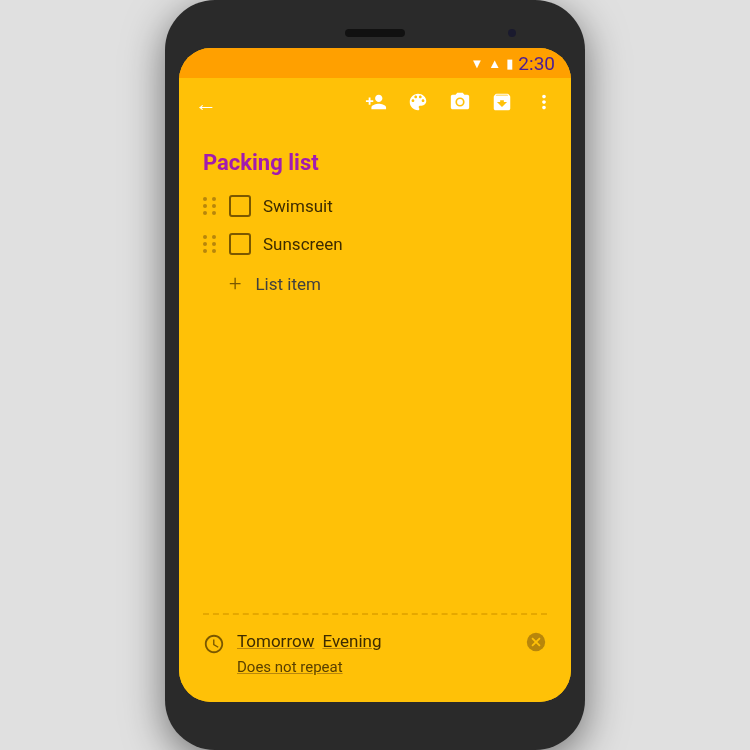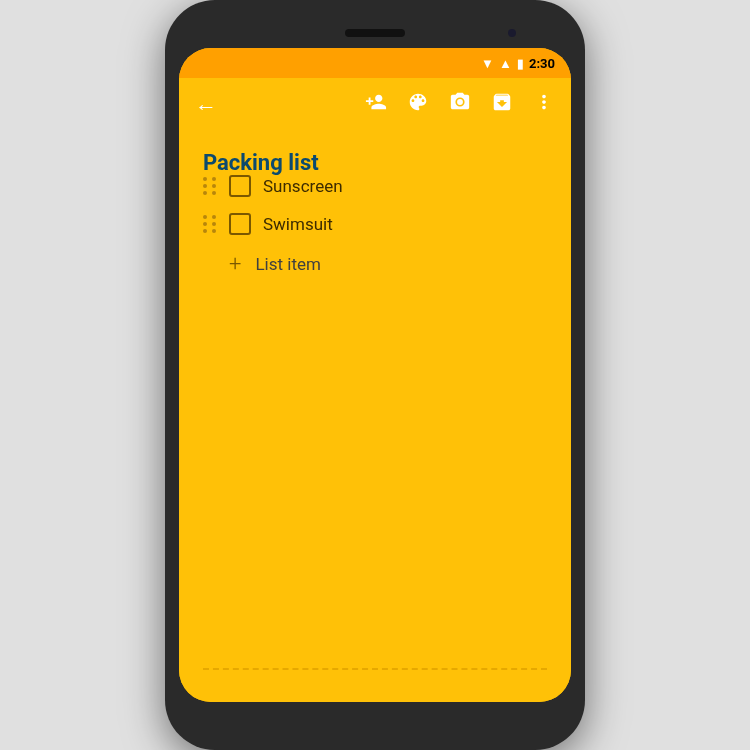--- a/index.html
+++ b/index.html
@@ -68,23 +68,23 @@
       height: 30px;
     }
 
     .status-icons {
       display: flex;
       align-items: center;
       gap: 5px;
     }
 
     .status-time {
-      color: #000000;
-      font-size: 13px;
-      font-weight: bold;
+      color: #4c1d95;
+      font-size: 19px;
+      font-weight: normal;
     }
 
     .wifi-icon, .signal-icon, .battery-icon {
       color: white;
       font-size: 13px;
     }
 
     .toolbar {
       background: #FFC107;
       padding: 8px 16px;
@@ -116,21 +116,22 @@
       background: #FFC107;
       padding: 20px 24px 16px 24px;
       overflow: hidden;
       display: flex;
       flex-direction: column;
     }
 
     .note-title {
       font-size: 22px;
       font-weight: bold;
-      color: #0c4a6e;
+      color: #a21caf;
+      margin-bottom: 20px;
     }
 
     .checklist {
       flex: 1;
     }
 
     .checklist-item {
       display: flex;
       align-items: center;
       margin-bottom: 16px;
@@ -307,44 +308,64 @@
         <div class="checklist-item">
           <div class="drag-handle">
             <div class="drag-dot"></div>
             <div class="drag-dot"></div>
             <div class="drag-dot"></div>
             <div class="drag-dot"></div>
             <div class="drag-dot"></div>
             <div class="drag-dot"></div>
           </div>
           <div class="checkbox"></div>
-          <span class="item-text">Sunscreen</span>
+          <span class="item-text">Swimsuit</span>
         </div>
 
         <div class="checklist-item">
           <div class="drag-handle">
             <div class="drag-dot"></div>
             <div class="drag-dot"></div>
             <div class="drag-dot"></div>
             <div class="drag-dot"></div>
             <div class="drag-dot"></div>
             <div class="drag-dot"></div>
           </div>
           <div class="checkbox"></div>
-          <span class="item-text">Swimsuit</span>
+          <span class="item-text">Sunscreen</span>
         </div>
 
 
         <div class="add-item">
           <span class="add-icon">+</span>
           <span class="add-text">List item</span>
         </div>
 
       </div>
 
       <hr class="divider-dotted">
 
+      <div class="reminder-section">
+        <span class="clock-icon">
+          <svg width="22" height="22" viewBox="0 0 24 24" fill="#7a5800">
+            <path d="M11.99 2C6.47 2 2 6.48 2 12s4.47 10 9.99 10C17.52 22 22 17.52 22 12S17.52 2 11.99 2zM12 20c-4.42 0-8-3.58-8-8s3.58-8 8-8 8 3.58 8 8-3.58 8-8 8zm.5-13H11v6l5.25 3.15.75-1.23-4.5-2.67V7z"></path>
+          </svg>
+        </span>
+        <div class="reminder-details">
+          <div class="reminder-time-row">
+            <span class="reminder-date">Tomorrow</span>
+            <span class="reminder-period">Evening</span>
+          </div>
+          <span class="reminder-repeat">Does not repeat</span>
+        </div>
+        <span class="reminder-close">
+          <svg width="22" height="22" viewBox="0 0 24 24">
+            <circle cx="12" cy="12" r="10" fill="#b8860b"></circle>
+            <path d="M15.59 7L12 10.59 8.41 7 7 8.41 10.59 12 7 15.59 8.41 17 12 13.41 15.59 17 17 15.59 13.41 12 17 8.41z" fill="#FFC107"></path>
+          </svg>
+        </span>
+      </div>
 
     </div>
   </div>
 
   <div class="phone-bottom-bar"></div>
 </div>
 
 </body></html>

